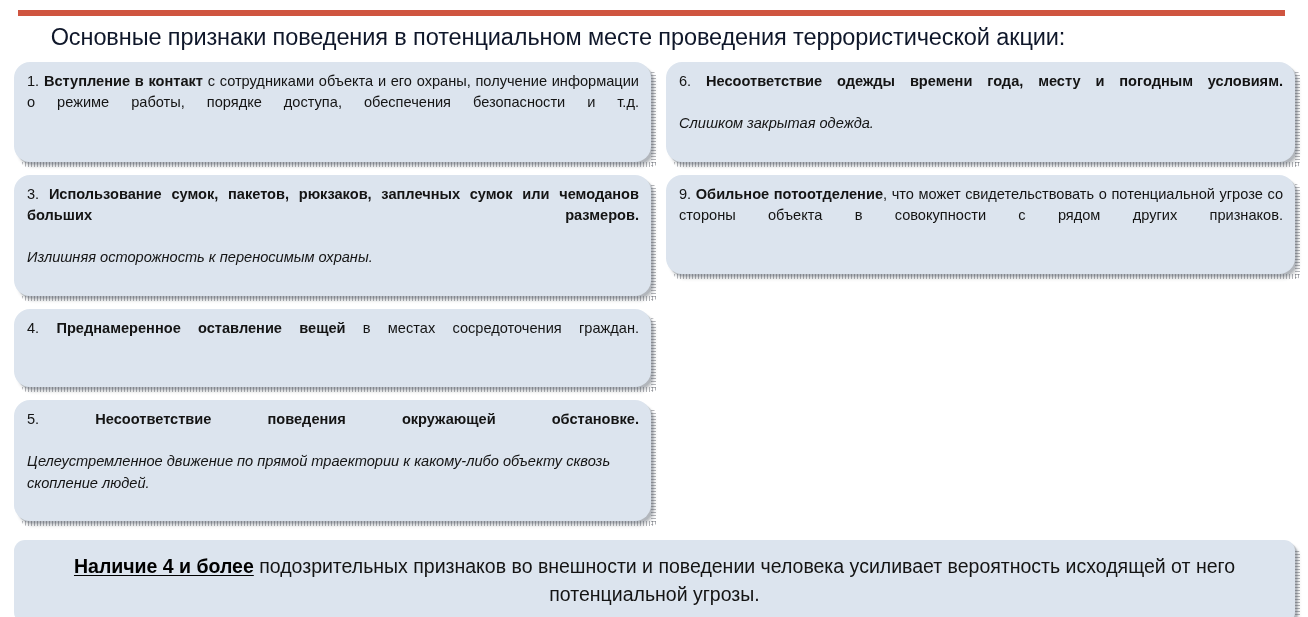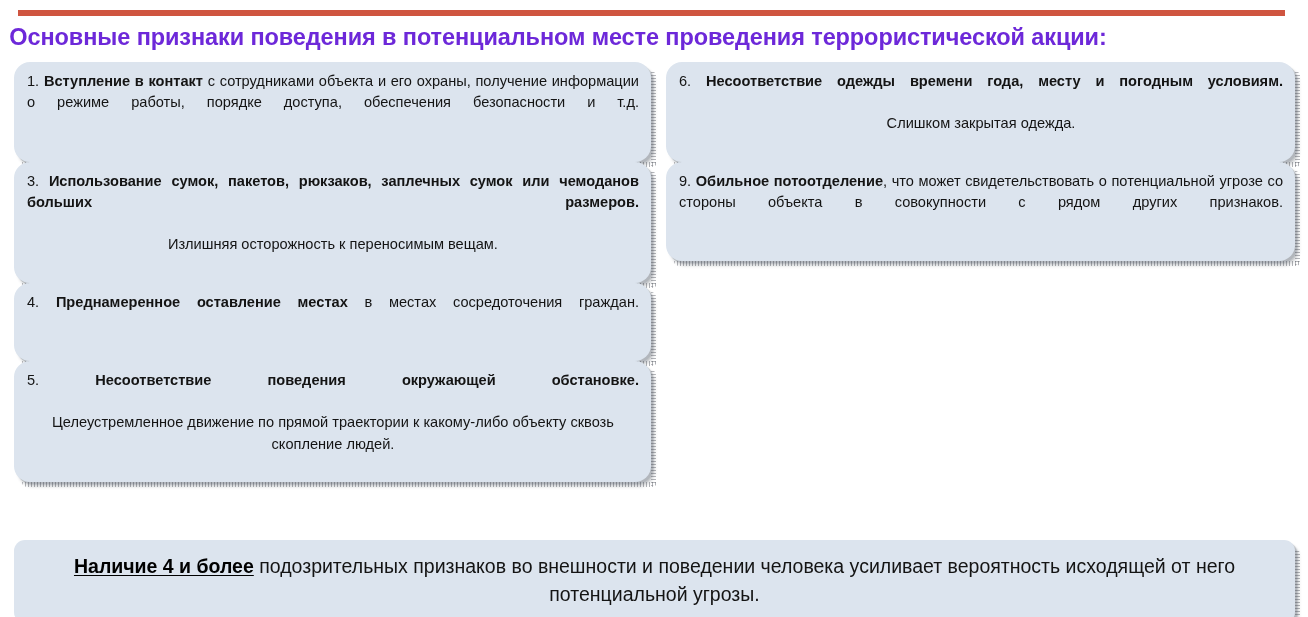--- a/index.html
+++ b/index.html
@@ -34,22 +34,22 @@
   }
 
   
   .title {
     position: absolute;
     left: 0;
     top: 24px;
     width: 1116px;
     text-align: center;
     font-size: 23.5px;
-    font-weight: bold;
-    color: #6d28d9;
+    font-weight: normal;
+    color: #0f172a;
     letter-spacing: -0.1px;
     white-space: nowrap;
   }
 
   
   .columns {
     position: absolute;
     left: 0;
     top: 62px;
     width: 1308px;
@@ -62,20 +62,21 @@
   .col-left  { left: 14px;  width: 637px; }
   .col-right { left: 666px; width: 629px; }
 
   
   .card {
     position: relative;
     box-sizing: border-box;
     background: #dce4ee;
     border-radius: 16px;
     padding: 9px 12px 27px 13px;
+    margin-bottom: 13px;
     font-size: 14.6px;
     line-height: 1.455;
     color: #141414;
     text-align: justify;
     
     box-shadow:
        2px 2px 0 rgba(120,128,140,0.20),
        3px 3px 1px rgba(90,96,108,0.16),
        4px 5px 3px rgba(70,76,88,0.22);
   }
@@ -108,21 +109,21 @@
         rgba(60,64,74,0.38) 0px,
         rgba(60,64,74,0.38) 1px,
         rgba(60,64,74,0.00) 1px,
         rgba(60,64,74,0.00) 3px);
     border-radius: 0 6px 6px 0;
     pointer-events: none;
   }
 
   .card p { margin: 0; }
   .card .lead   { text-align: justify; }
-  .card .follow { text-align: center; }
+  .card .follow { text-align: left; font-style: italic; }
   .card b { font-weight: bold; }
 
   
   .card .lead::after {
     content: "";
     display: inline-block;
     width: 100%;
   }
 
   
@@ -180,25 +181,25 @@
 
     <div class="col col-left">
 
       <div class="card">
         <p class="lead"><span>1.</span> <b>Вступление в контакт</b><span> с сотрудниками объекта и его охраны, получение информации о режиме работы, порядке доступа, обеспечения безопасности и т.д.</span></p>
       </div>
 
 
       <div class="card">
         <p class="lead"><span>3.</span> <b>Использование сумок, пакетов, рюкзаков, заплечных сумок или чемоданов больших размеров.</b><span></span></p>
-        <p class="follow">Излишняя осторожность к переносимым вещам.</p>
-      </div>
-
-      <div class="card">
-        <p class="lead"><span>4.</span> <b>Преднамеренное оставление местах</b><span> в местах сосредоточения граждан.</span></p>
+        <p class="follow">Излишняя осторожность к переносимым охраны.</p>
+      </div>
+
+      <div class="card">
+        <p class="lead"><span>4.</span> <b>Преднамеренное оставление вещей</b><span> в местах сосредоточения граждан.</span></p>
       </div>
 
       <div class="card">
         <p class="lead"><span>5.</span> <b>Несоответствие поведения окружающей обстановке.</b><span></span></p>
         <p class="follow">Целеустремленное движение по прямой траектории к какому-либо объекту сквозь скопление людей.</p>
       </div>
 
     </div>
 
     <div class="col col-right">

